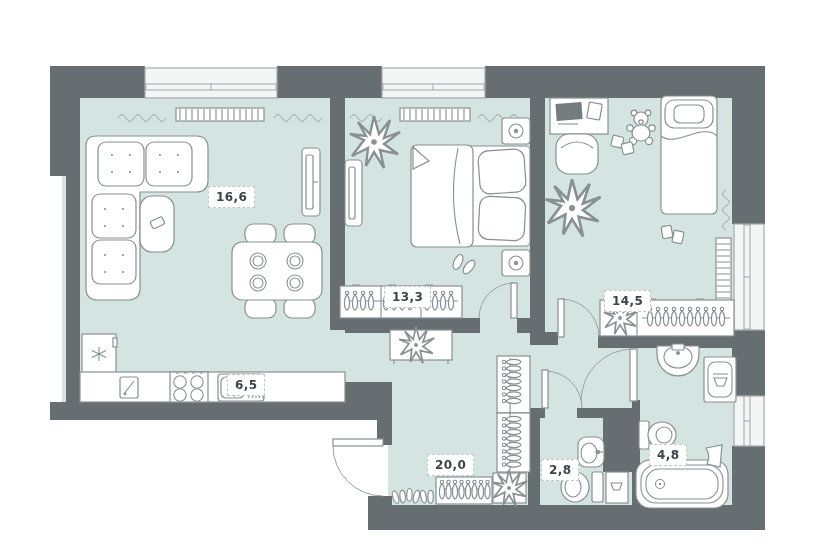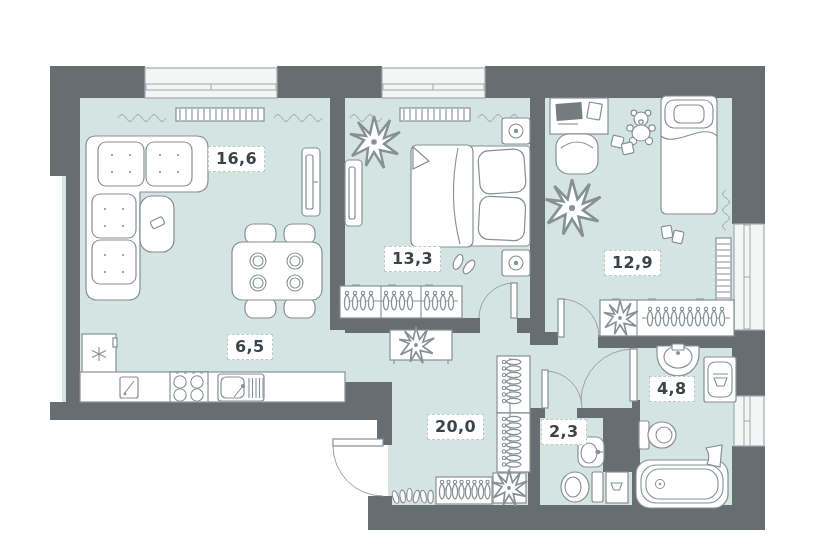--- a/index.html
+++ b/index.html
@@ -9,22 +9,22 @@
   .wall{fill:var(--wall,#676e72);}
   .floor{fill:var(--floor,#d4e4e0);}
   .win{fill:var(--window,#f4f5f5);stroke:#a3abad;stroke-width:1.2;}
   .furn{fill:#ffffff;stroke:var(--outline,#879093);stroke-width:1.2;}
   .ln{fill:none;stroke:var(--outline,#879093);stroke-width:1.1;}
   .thin{fill:none;stroke:#9fa7a9;stroke-width:1;}
   .arc{fill:none;stroke:#9aa2a5;stroke-width:1;}
   .dk{fill:#757c7f;stroke:none;}
   .dot{fill:#8a9295;stroke:none;}
   .rlabel{position:absolute;background:var(--label_bg,#fff);border:1px dashed var(--label_border,#bfc9c8);
-          color:var(--label_text,#3a444a);font-size:16px;font-weight:700;line-height:1;
-          padding:4px 7px;letter-spacing:.4px;white-space:nowrap;}
+          color:var(--label_text,#3a444a);font-size:12px;font-weight:700;line-height:1;
+          padding:4px 7px;letter-spacing:.4px;white-space:nowrap;margin-top:40px;}
 </style>
 </head>
 <body>
 
 <div id="stage">
 <svg id="plan" width="818" height="555" viewBox="0 0 818 555">
   <defs>
     <g id="hanger-v">
       <circle cx="0" cy="2" r="1.7" class="ln"></circle>
       <path d="M0,4 C-3.4,7 -3.4,17 0,19 C3.4,17 3.4,7 0,4 Z" class="furn"></path>
@@ -424,18 +424,18 @@
       <rect class="ln" x="646" y="469" width="72" height="30" rx="13"></rect>
       <circle class="ln" cx="660" cy="484" r="4.5"></circle>
           <circle class="dot" cx="660" cy="484" r="1.2"></circle>
       <path class="furn" d="M706,448 l16,-3 l-2,22 l-13,-3 q4,-8 -1,-16 z"></path>
     </g>
   </g>
 </svg>
 
 <div class="rlabel" style="left:208px;top:146px">16,6</div>
 <div class="rlabel" style="left:384px;top:246px">13,3</div>
-<div class="rlabel" style="left:604px;top:250px">12,9</div>
+<div class="rlabel" style="left:604px;top:250px">14,5</div>
 <div class="rlabel" style="left:227px;top:334px">6,5</div>
 <div class="rlabel" style="left:427px;top:414px">20,0</div>
-<div class="rlabel" style="left:541px;top:419px">2,3</div>
-<div class="rlabel" style="left:649px;top:376px">4,8</div>
+<div class="rlabel" style="left:541px;top:419px">2,8</div>
+<div class="rlabel" style="left:649px;top:404px">4,8</div>
 </div>
 
 </body></html>

